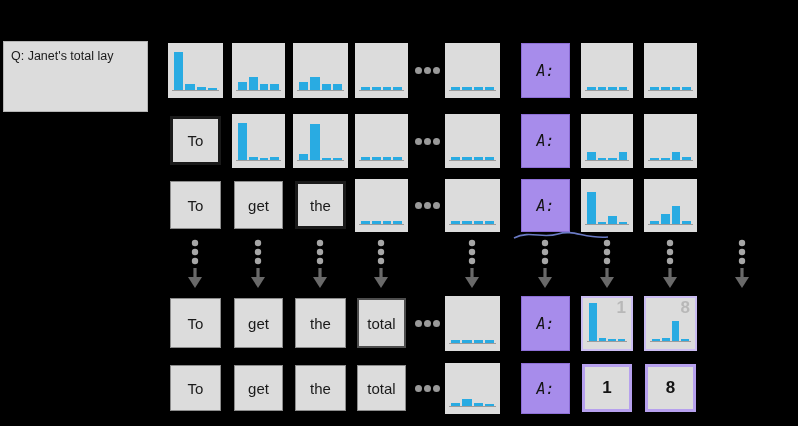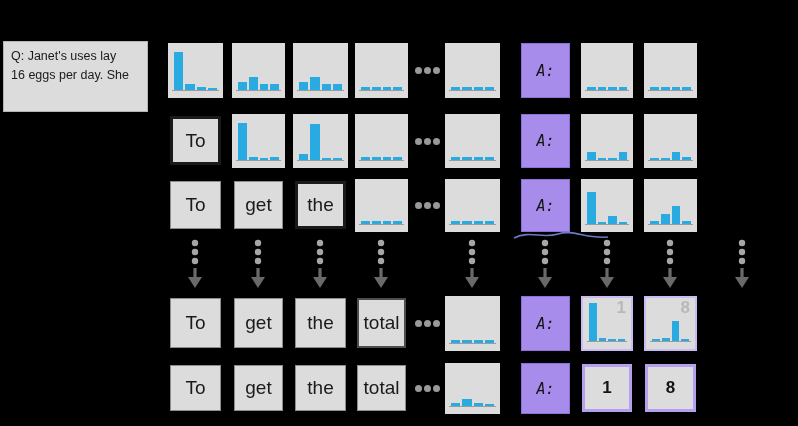--- a/index.html
+++ b/index.html
@@ -11,41 +11,40 @@
   .question{
     position:absolute;left:3px;top:41px;width:145px;height:71px;
     background:var(--box_fill);border:1px solid #b5b5b5;box-sizing:border-box;
     color:var(--text);font-size:12.5px;line-height:1.5;padding:5px 0 0 7px;
   }
   .cell{position:absolute;box-sizing:border-box;background:var(--box_fill);}
   .hist .baseline{position:absolute;left:4px;right:4px;bottom:7px;height:1px;background:var(--baseline);}
   .hist .bars{position:absolute;left:6px;right:6px;bottom:8px;display:flex;align-items:flex-end;gap:2px;}
   .bar{flex:1;background:var(--bar);}
   .ghost{position:absolute;top:0px;right:5px;font-weight:bold;font-size:17px;color:var(--ghost_label);}
-  .token{display:flex;align-items:center;justify-content:center;border:1px solid var(--box_border);color:var(--text);font-size:19px;}
+  .token{display:flex;align-items:center;justify-content:center;border:1px solid var(--box_border);color:var(--text);font-size:15px;}
   .token.hl{border:3px solid var(--highlight_border);}
   .token.hl-med{border:2px solid #4d4d4d;}
   .answer{
     display:flex;align-items:center;justify-content:center;
     background:var(--answer_fill);border:1px solid var(--answer_border);
     font-style:italic;font-family:"DejaVu Sans Mono",monospace;font-size:15px;color:#141414;
   }
   .final{display:flex;align-items:center;justify-content:center;border:3px solid var(--final_border);font-weight:bold;font-size:17px;color:#141414;}
   .soft{border:2px solid var(--soft_purple_border);}
   .hdots{position:absolute;display:flex;align-items:center;justify-content:center;gap:2px;}
   .hdot{width:7px;height:7px;border-radius:50%;background:var(--dots);}
   .abs{position:absolute;}
 </style>
 </head>
 <body>
 
 <div id="figure" style="--background: #000000; --box_fill: #dcdcdc; --box_border: #8c8c8c; --highlight_border: #1a1a1a; --answer_fill: #a78ceb; --answer_border: #8d6fd6; --final_border: #b6a0ee; --soft_purple_border: #cabcf2; --bar: #29abe2; --baseline: #9c9c9c; --dots: #999999; --vdots: #a6a6a6; --arrow: #696969; --ghost_label: #b8b8b8; --squiggle: #7d8fe6; --text: #1a1a1a;">
   <div class="question">
-    <div class="qline">Q: Janet's uses lay</div>
-    <div class="qline">16 eggs per day. She</div>
+    <div class="qline">Q: Janet's total lay</div>
   </div>
   <div id="grid">
       <div class="cell hist" style="left: 168px; top: 43px; width: 55px; height: 55px;">
         <div class="bars">
           <div class="bar" style="height: 38px;"></div>
           <div class="bar" style="height: 6px;"></div>
           <div class="bar" style="height: 3px;"></div>
           <div class="bar" style="height: 2px;"></div>
         </div>
         <div class="baseline"></div>

